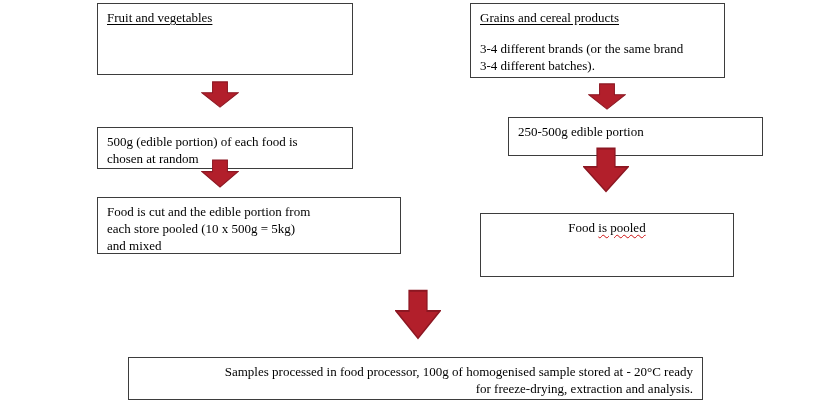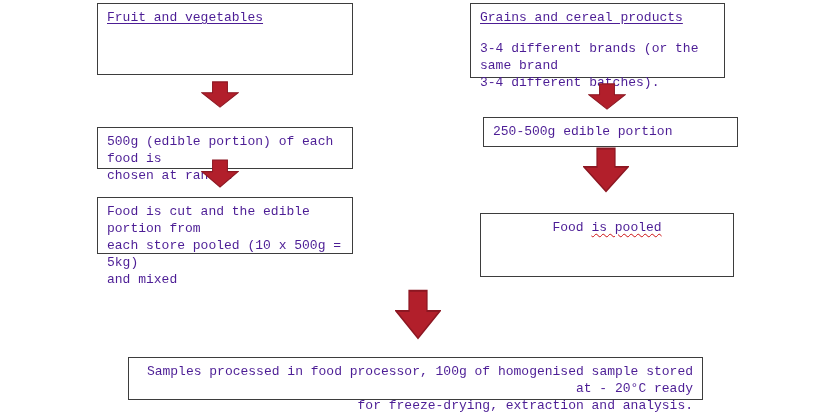--- a/index.html
+++ b/index.html
@@ -5,24 +5,24 @@
   html, body {
     margin: 0;
     padding: 0;
     background: #ffffff;
   }
   .canvas {
     position: relative;
     width: 840px;
     height: 420px;
     background: #ffffff;
-    font-family: Liberation Mono, monospace;
+    font-family: Liberation Serif, serif;
     font-size: 13px;
     line-height: 17px;
-    color: #4c1d95;
+    color: #000000;
     overflow: hidden;
   }
   .fbox {
     position: absolute;
     box-sizing: border-box;
     border: 1px solid var(--box-border, #3d3d3d);
     background: #ffffff;
     padding: 5px 9px;
   }
   .box-title {
@@ -78,39 +78,39 @@
     <div class="box-body">500g (edible portion) of each food is
 chosen at random</div>
   </div>
 
   <div class="arrow" style="left:201px; top:159px; width:38px; height:29px;">
     <svg viewBox="0 0 46 30" preserveAspectRatio="none" aria-hidden="true">
       <polygon points="14,1 32,1 32,13 45,13 23,29 1,13 14,13"></polygon>
     </svg>
   </div>
 
-  <div class="fbox" style="left:97px; top:197px; width:256px; height:57px;">
+  <div class="fbox" style="left:97px; top:197px; width:304px; height:57px;">
     <div class="box-body">Food is cut and the edible portion from
 each store pooled (10 x 500g = 5kg)
 and mixed</div>
   </div>
 
   <div class="fbox" style="left:470px; top:3px; width:255px; height:75px;">
     <div class="box-title">Grains and cereal products</div>
     <div class="box-body">3-4 different brands (or the same brand
 3-4 different batches).</div>
   </div>
 
   <div class="arrow" style="left:588px; top:83px; width:38px; height:27px;">
     <svg viewBox="0 0 46 30" preserveAspectRatio="none" aria-hidden="true">
       <polygon points="14,1 32,1 32,13 45,13 23,29 1,13 14,13"></polygon>
     </svg>
   </div>
 
-  <div class="fbox" style="left:483px; top:117px; width:255px; height:30px;">
+  <div class="fbox" style="left:508px; top:117px; width:255px; height:39px;">
     <div class="box-body">250-500g edible portion</div>
   </div>
 
   <div class="arrow" style="left:583px; top:147px; width:46px; height:46px;">
     <svg viewBox="0 0 46 30" preserveAspectRatio="none" aria-hidden="true">
       <polygon points="14,1 32,1 32,13 45,13 23,29 1,13 14,13"></polygon>
     </svg>
   </div>
 
   <div class="fbox center-text" style="left:480px; top:213px; width:254px; height:64px;">

